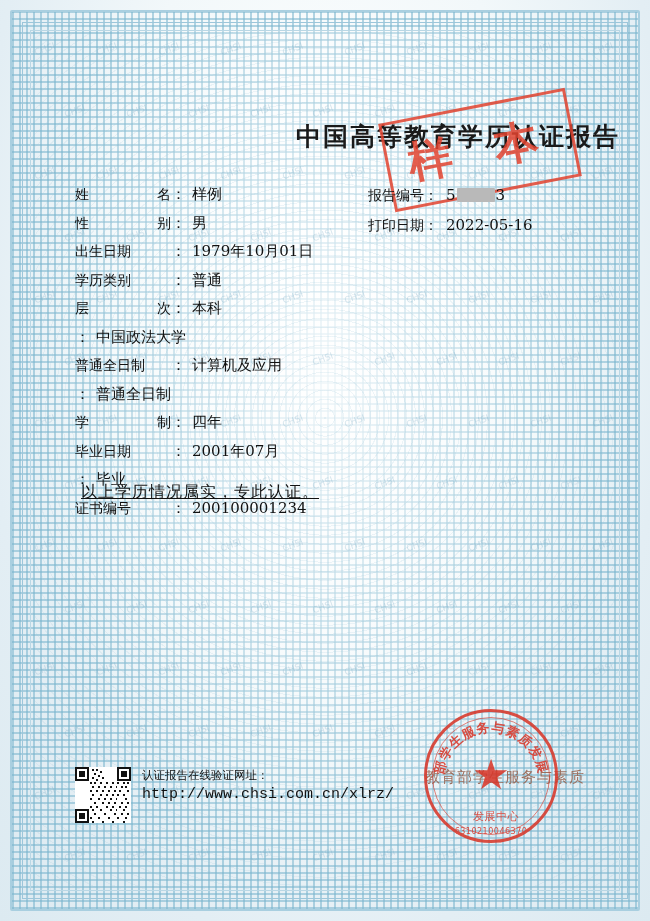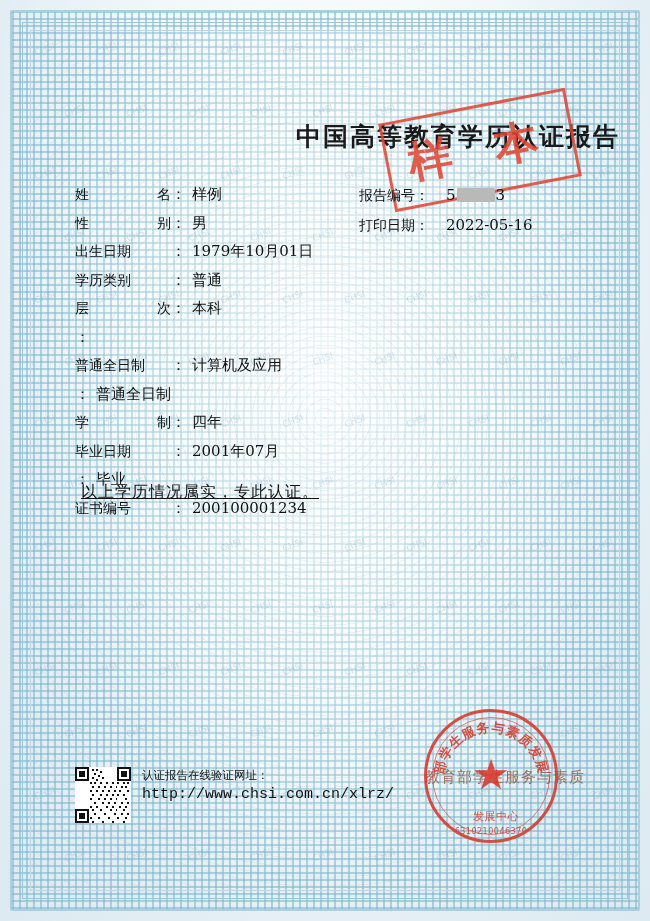--- a/index.html
+++ b/index.html
@@ -82,21 +82,21 @@
   .fvalue{
     font-family:"DejaVu Serif","Liberation Serif",serif;
     font-size:15px;color:#111;
   }
   .right-fields{
     position:absolute;top:150px;right:40px;width:230px;
     font-size:14px;color:#111;line-height:30px;
     font-family:"DejaVu Sans","Liberation Sans",sans-serif;
   }
   .rrow{display:flex;justify-content:flex-start;align-items:baseline;}
-  .rlabel{width:88px;text-align:center;}
+  .rlabel{width:88px;text-align:right;}
   .rvalue{margin-left:8px;font-family:"DejaVu Serif","Liberation Serif",serif;font-size:15px;}
   .masked{
     display:inline-block;background:#b9b9b9;width:38px;height:14px;
     vertical-align:-2px;margin:0 1px;border-radius:1px;
   }
   .statement{
     position:absolute;top:452px;left:51px;
     font-size:16px;color:#111;letter-spacing:1px;
     font-family:"DejaVu Sans","Liberation Sans",sans-serif;
     text-decoration:underline;
@@ -349,20 +349,21 @@
         <div class="frow">
           <span class="flabel">
             <span class="c">层</span>
             <span class="c">次</span>
           </span>
           <span class="fcolon">：</span>
           <span class="fvalue">本科</span>
         </div>
         <div class="frow">
           <span class="fcolon">：</span>
+          <span class="fvalue">中国政法大学</span>
         </div>
         <div class="frow">
           <span class="flabel" style="justify-content: flex-start;">
             <span class="c">普通全日制</span>
           </span>
           <span class="fcolon">：</span>
           <span class="fvalue">计算机及应用</span>
         </div>
         <div class="frow">
           <span class="fcolon">：</span>

